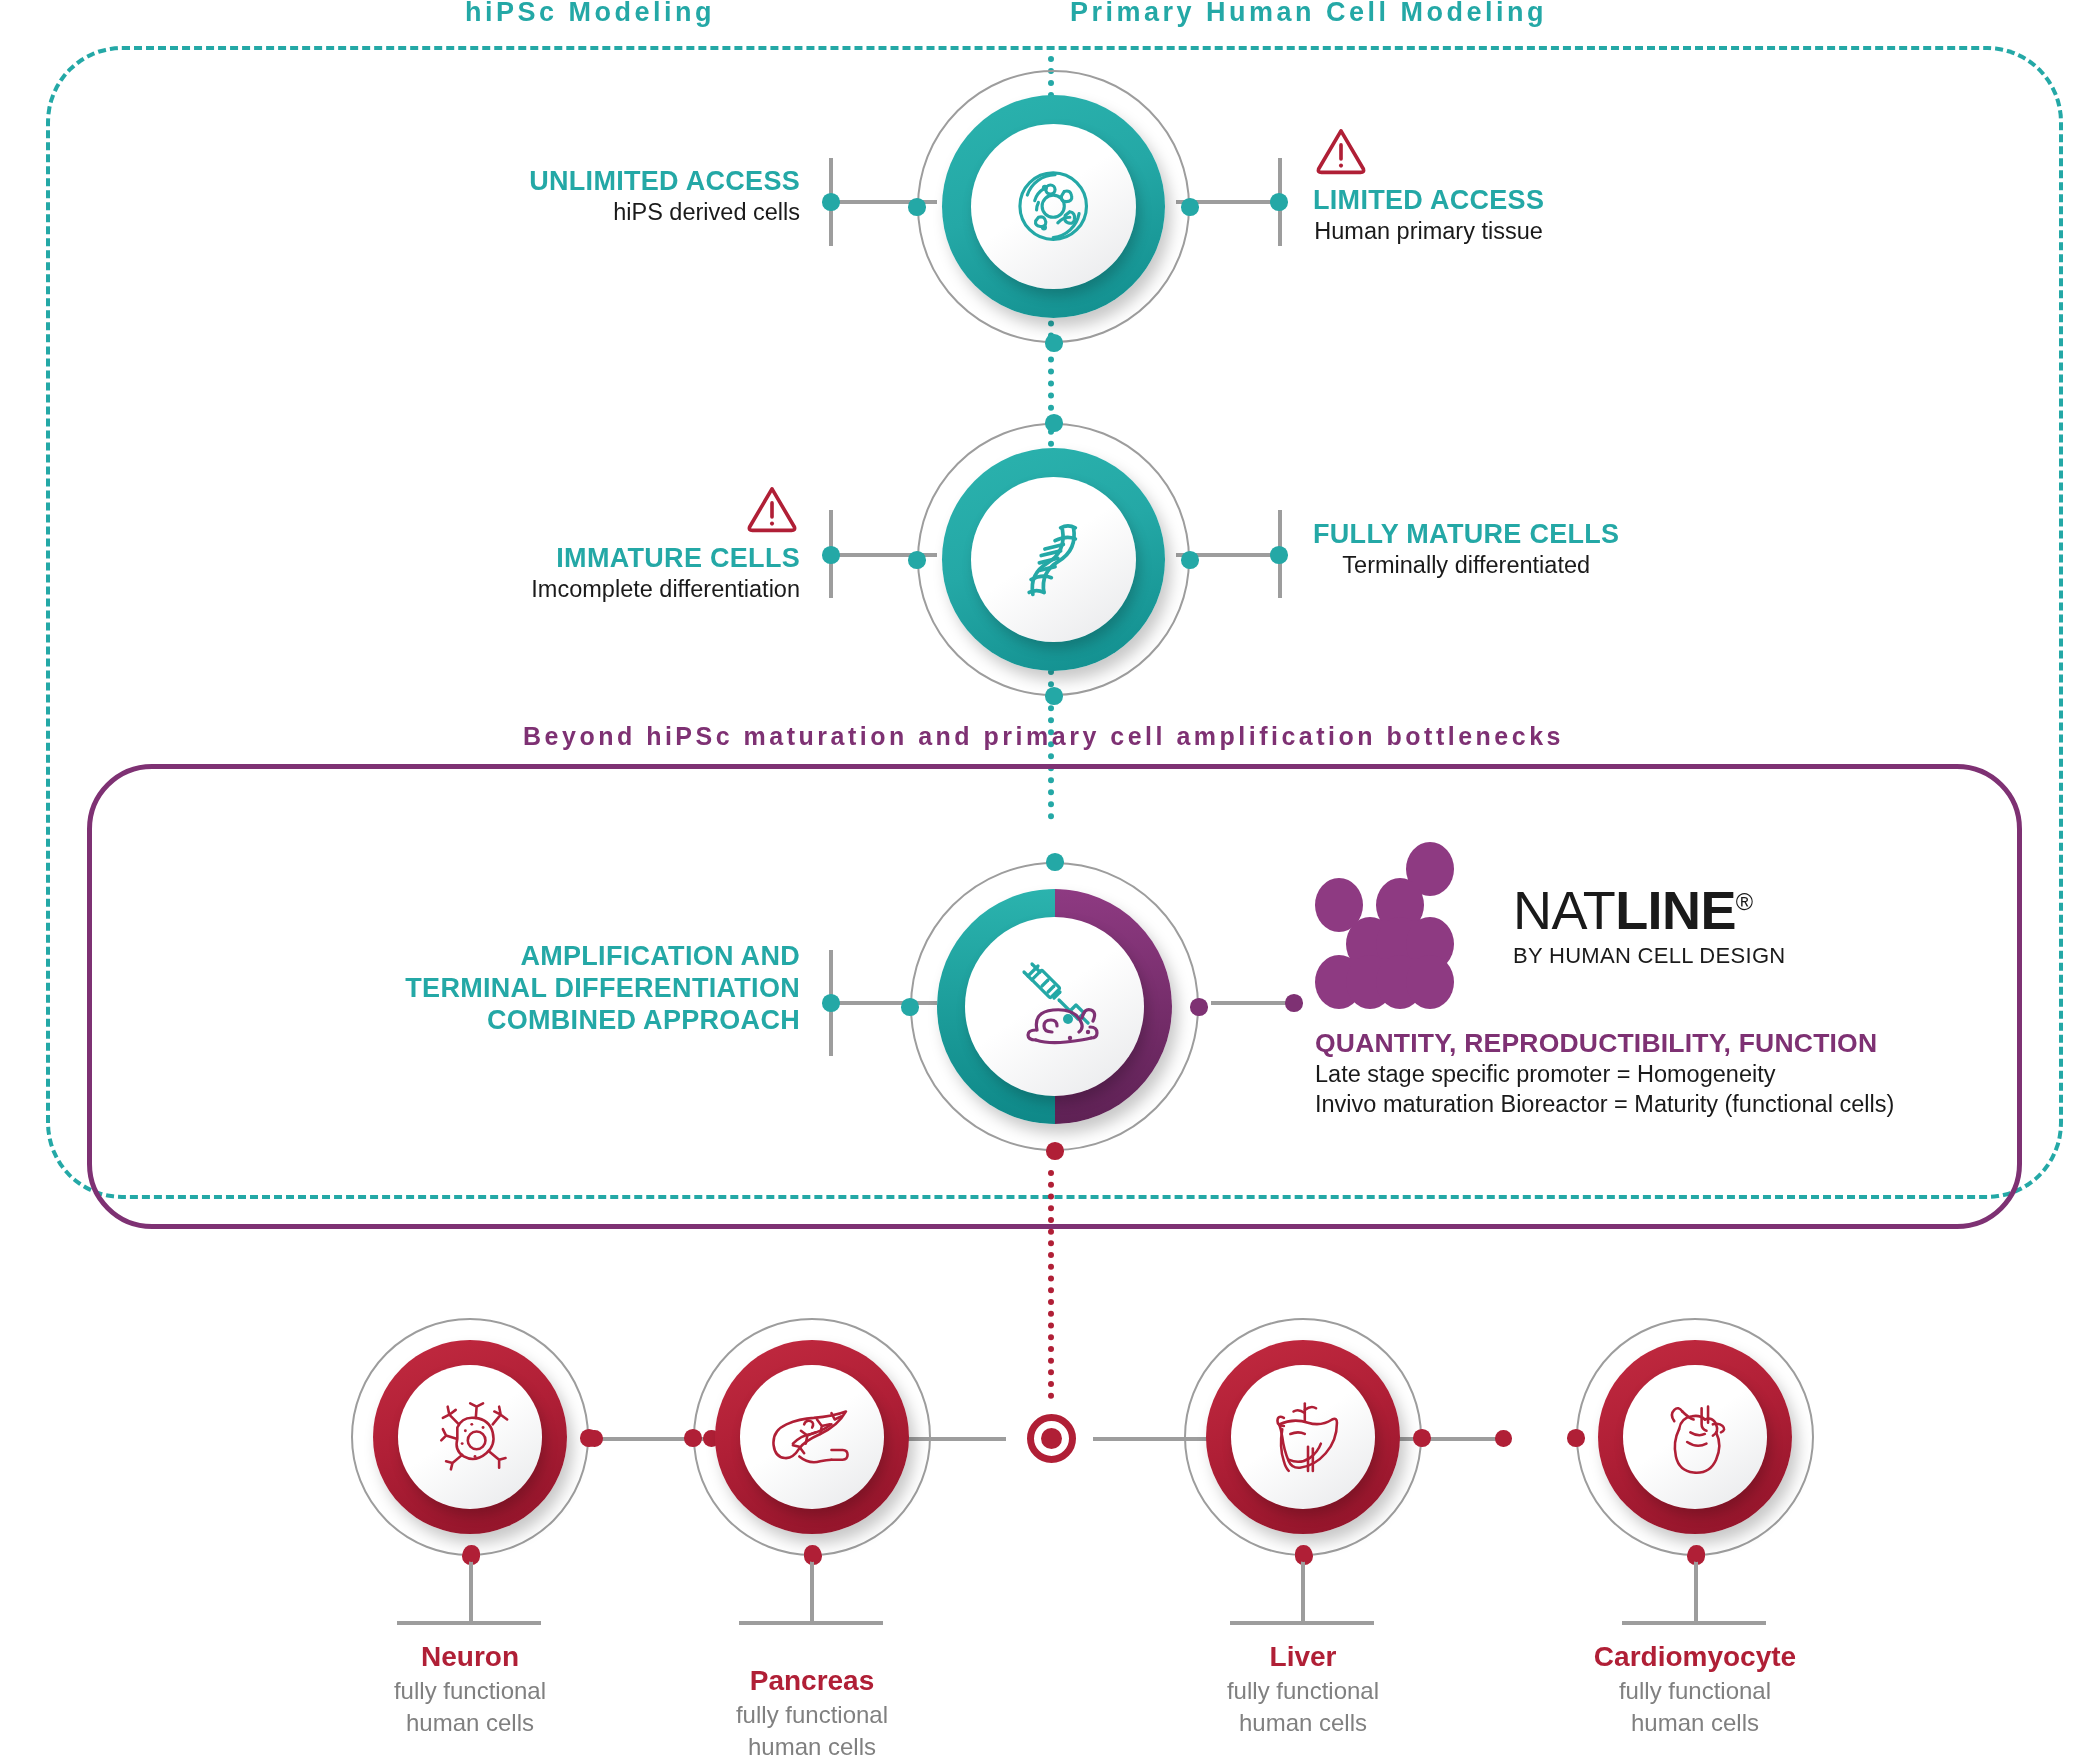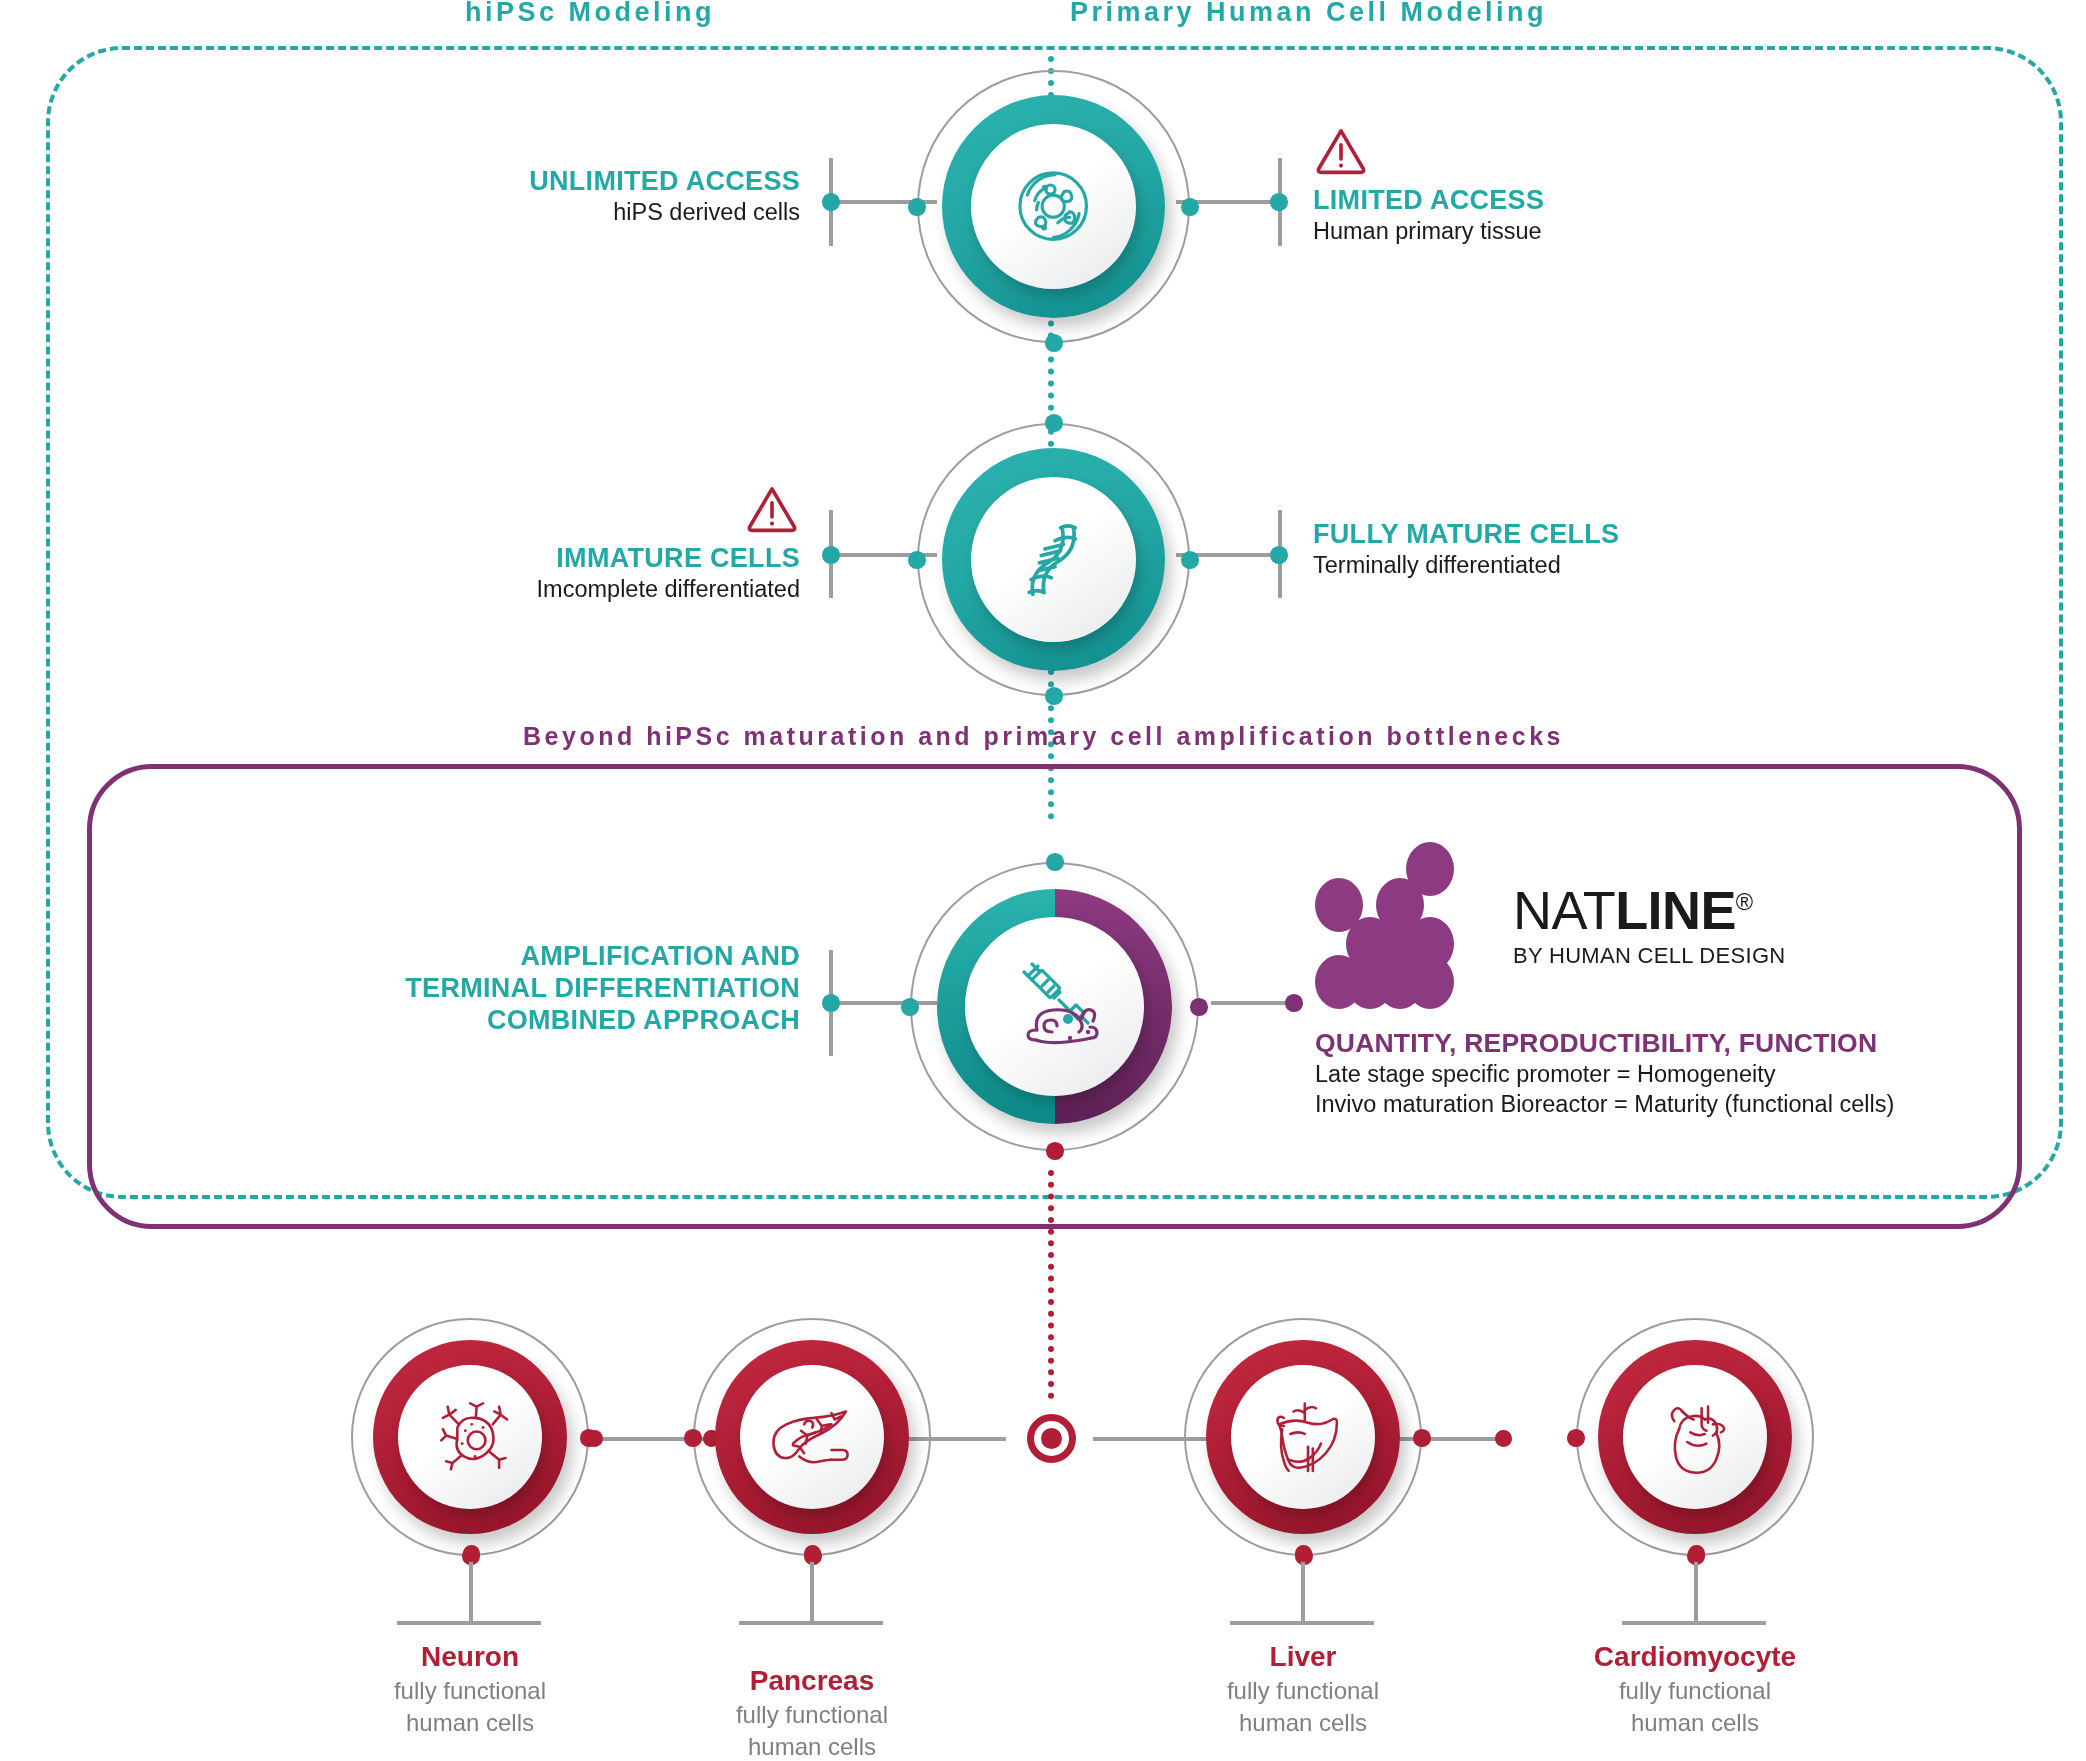--- a/index.html
+++ b/index.html
@@ -144,21 +144,21 @@
   
   .lbl { position:absolute; }
   .lbl .t1 {
     font-size: 27px; font-weight:700; color:#24A8A6;
     letter-spacing:0.3px; line-height:1.18; white-space:nowrap;
   }
   .lbl .t2 {
     font-size: 23.5px; font-weight:400; color:#1a1a1a;
     line-height:1.22; white-space:nowrap;
   }
-  .lbl.right { text-align:left; }
+  .lbl.right { text-align:center; }
   .lbl.left { text-align:right; }
 
   .warn { width: 56px; height: 51px; display:block; }
   .warn.rightalign { margin-left:auto; }
 
   
   .natline { position:absolute; left: 1315px; top: 842px; }
   .nat-dots { position:absolute; left:0; top:0; width:176px; height:173px; }
   .nat-dots i {
     position:absolute; display:block;
@@ -305,21 +305,21 @@
     </div>
   </div>
 
   <div class="lbl left" style="left:306px; top:483px; width:494px;">
     <svg class="warn rightalign" viewBox="0 0 100 90" fill="none" stroke="#B01F36" stroke-width="6.5" stroke-linejoin="round" stroke-linecap="round">
       <path d="M50 10 L90 78 Q92 84 85 84 L15 84 Q8 84 10 78 Z"></path>
       <line x1="50" y1="35" x2="50" y2="60"></line>
       <circle cx="50" cy="72" r="3.6" fill="#B01F36" stroke="none"></circle>
     </svg>
     <div class="t1" style="margin-top:9.4px;">IMMATURE CELLS</div>
-    <div class="t2">Imcomplete differentiated</div>
+    <div class="t2">Imcomplete differentiation</div>
   </div>
 
   <div class="lbl right" style="left:1313px; top:519px;">
     <div class="t1">FULLY MATURE CELLS</div>
     <div class="t2">Terminally differentiated</div>
   </div>
 
   <div class="vline" style="left:829px; top:950px; height:106px;"></div>
   <div class="hline" style="left:831px; top:1001px; width:106px;"></div>
   <div class="cdot" style="left:822px; top:994px;"></div>

